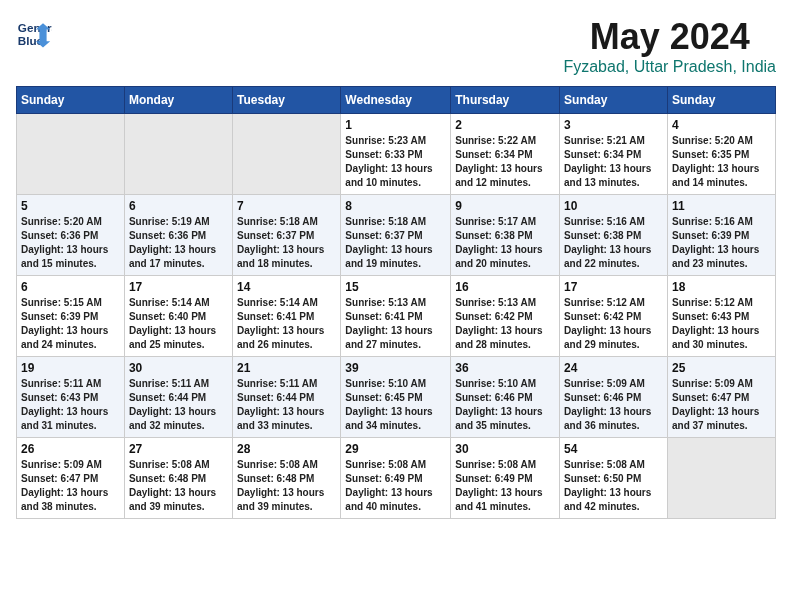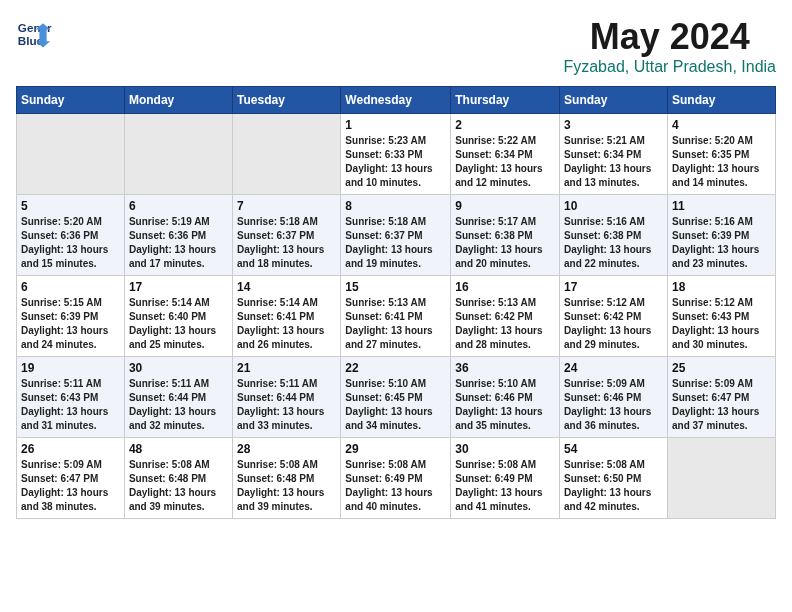--- a/index.html
+++ b/index.html
@@ -200,21 +200,21 @@
         </td>
         <td>
           <div class="day-number">30</div>
           <div class="day-info">Sunrise: 5:11 AM<br>Sunset: 6:44 PM<br>Daylight: 13 hours and 32 minutes.</div>
         </td>
         <td>
           <div class="day-number">21</div>
           <div class="day-info">Sunrise: 5:11 AM<br>Sunset: 6:44 PM<br>Daylight: 13 hours and 33 minutes.</div>
         </td>
         <td>
-          <div class="day-number">22</div>
+          <div class="day-number">39</div>
           <div class="day-info">Sunrise: 5:10 AM<br>Sunset: 6:45 PM<br>Daylight: 13 hours and 34 minutes.</div>
         </td>
         <td>
           <div class="day-number">36</div>
           <div class="day-info">Sunrise: 5:10 AM<br>Sunset: 6:46 PM<br>Daylight: 13 hours and 35 minutes.</div>
         </td>
         <td>
           <div class="day-number">24</div>
           <div class="day-info">Sunrise: 5:09 AM<br>Sunset: 6:46 PM<br>Daylight: 13 hours and 36 minutes.</div>
         </td>
@@ -222,21 +222,21 @@
           <div class="day-number">25</div>
           <div class="day-info">Sunrise: 5:09 AM<br>Sunset: 6:47 PM<br>Daylight: 13 hours and 37 minutes.</div>
         </td>
       </tr>
       <tr>
         <td>
           <div class="day-number">26</div>
           <div class="day-info">Sunrise: 5:09 AM<br>Sunset: 6:47 PM<br>Daylight: 13 hours and 38 minutes.</div>
         </td>
         <td>
-          <div class="day-number">48</div>
+          <div class="day-number">27</div>
           <div class="day-info">Sunrise: 5:08 AM<br>Sunset: 6:48 PM<br>Daylight: 13 hours and 39 minutes.</div>
         </td>
         <td>
           <div class="day-number">28</div>
           <div class="day-info">Sunrise: 5:08 AM<br>Sunset: 6:48 PM<br>Daylight: 13 hours and 39 minutes.</div>
         </td>
         <td>
           <div class="day-number">29</div>
           <div class="day-info">Sunrise: 5:08 AM<br>Sunset: 6:49 PM<br>Daylight: 13 hours and 40 minutes.</div>
         </td>

